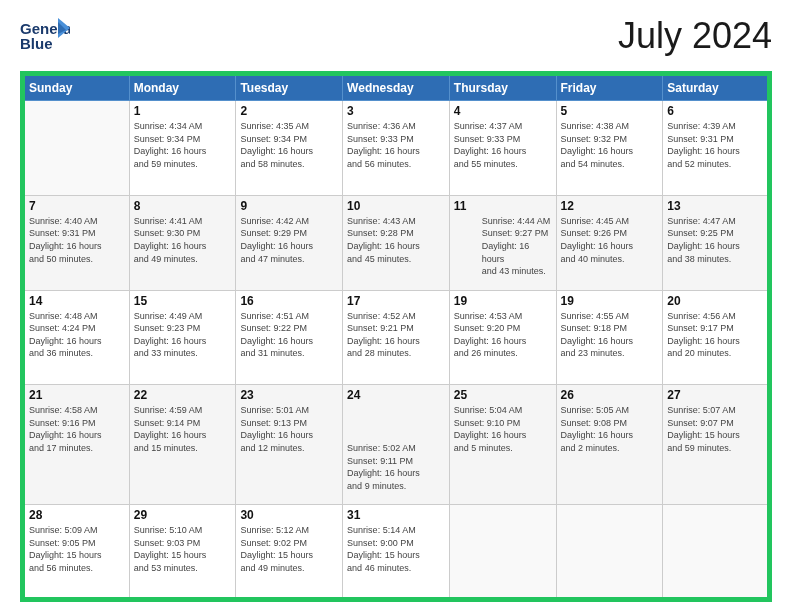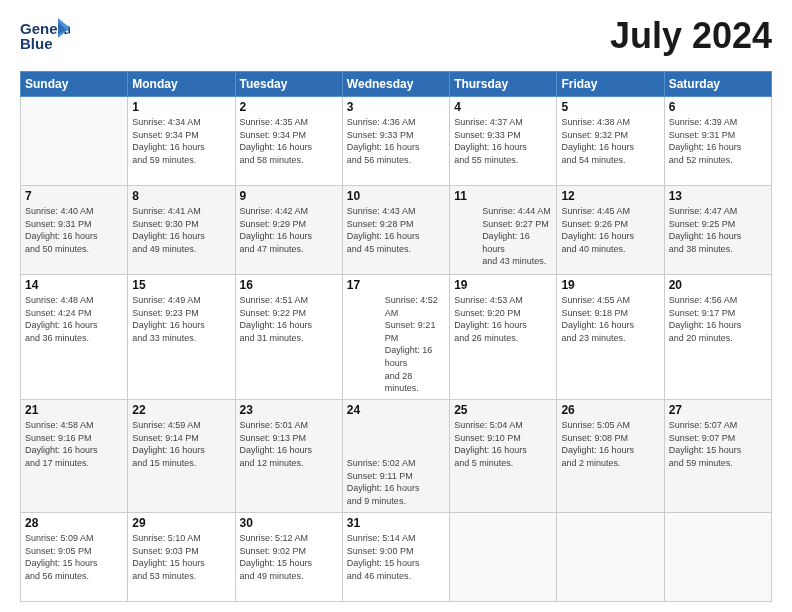--- a/index.html
+++ b/index.html
@@ -26,32 +26,32 @@
     .logo {
       display: flex;
       align-items: center;
       gap: 0px;
     }
     .title-area {
       text-align: right;
     }
     .month-title {
       font-size: 36px;
-      font-weight: bold;
+      font-weight: normal;
       color: #1a1a1a;
       line-height: 1.1;
     }
     .location {
       font-size: 15px;
       color: #333;
       margin-top: 2px;
     }
     .calendar {
       flex: 1;
-      border: 1px solid #22c55e;
+      border: 5px solid #22c55e;
       border-collapse: collapse;
       width: 100%;
       table-layout: fixed;
     }
     .calendar th {
       background: #2e6db4;
       color: #fff;
       font-size: 12px;
       font-weight: bold;
       padding: 5px 4px;
@@ -230,21 +230,21 @@
           </td>
           <td>
             <span class="day-num">16</span>
             <div class="day-info" style="white-space: pre-line;">Sunrise: 4:51 AM
 Sunset: 9:22 PM
 Daylight: 16 hours
 and 31 minutes.</div>
           </td>
           <td>
             <span class="day-num">17</span>
-            <div class="day-info" style="white-space: pre-line; margin-left: 38px;">Sunrise: 4:52 AM
+            <div class="day-info" style="white-space: pre-line;">Sunrise: 4:52 AM
 Sunset: 9:21 PM
 Daylight: 16 hours
 and 28 minutes.</div>
           </td>
           <td>
             <span class="day-num">19</span>
             <div class="day-info" style="white-space: pre-line;">Sunrise: 4:53 AM
 Sunset: 9:20 PM
 Daylight: 16 hours
 and 26 minutes.</div>

